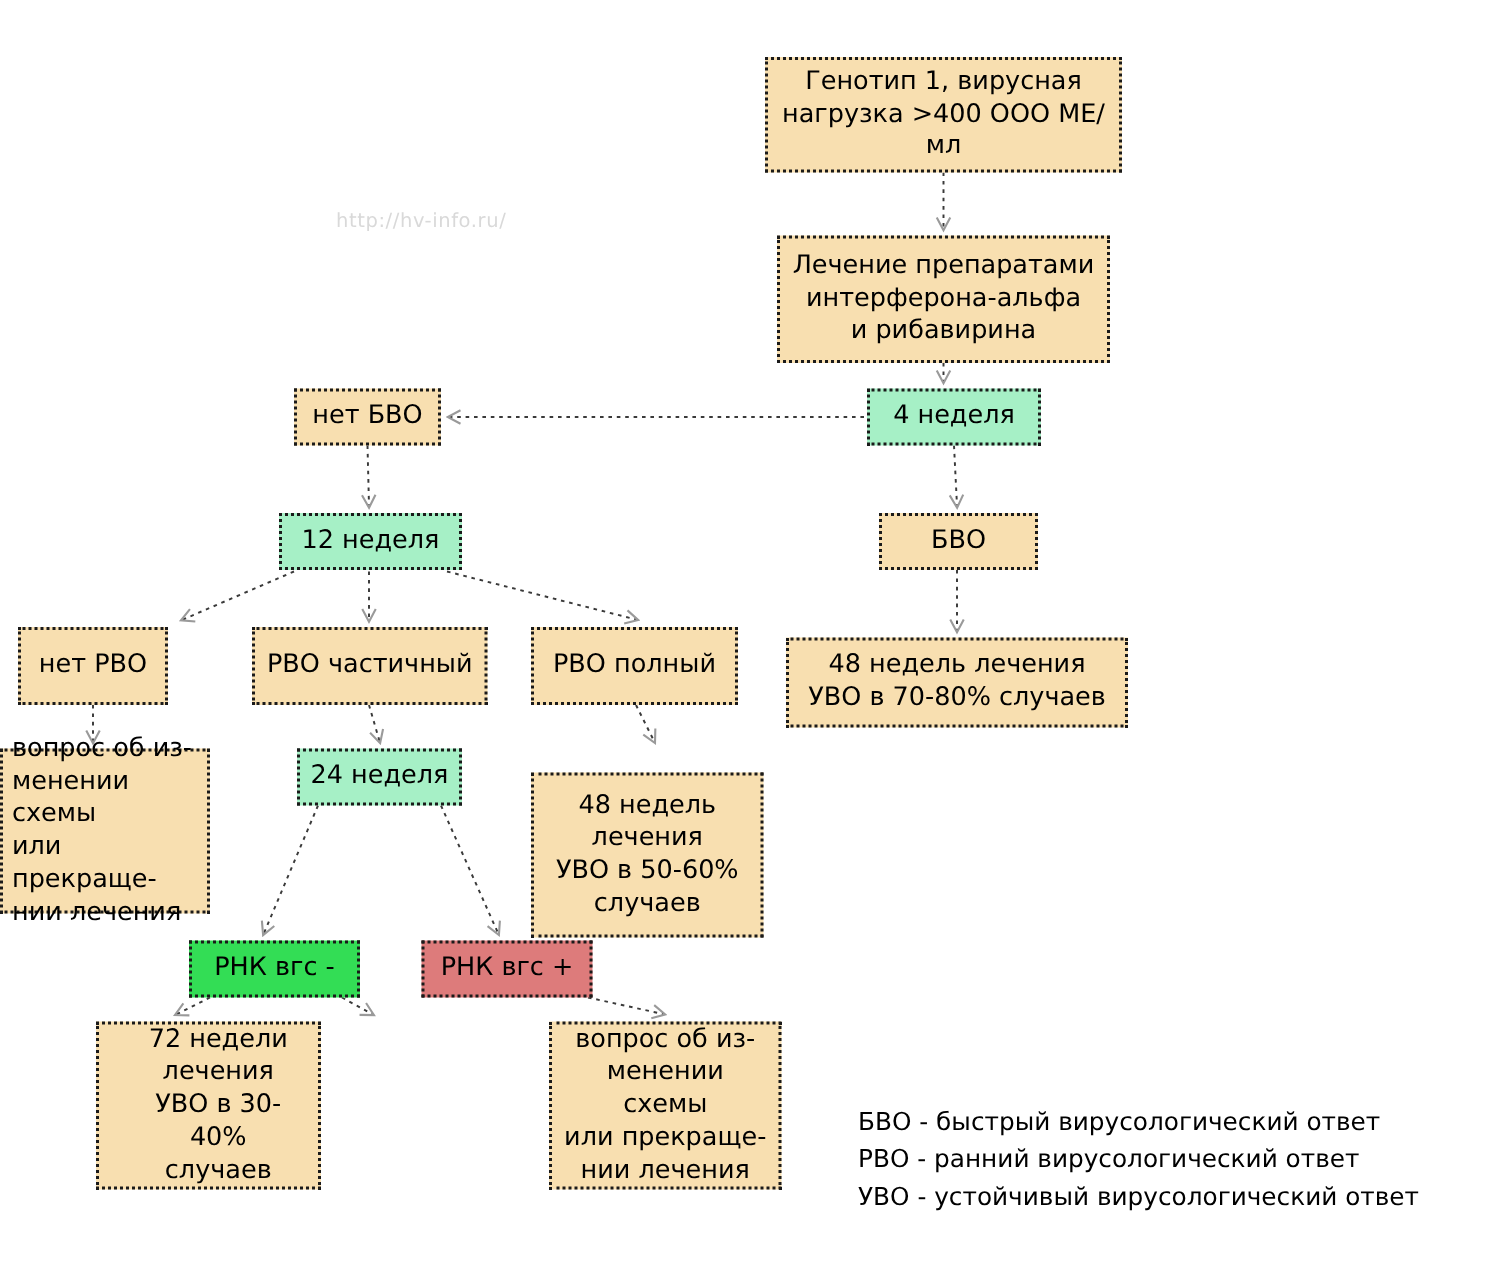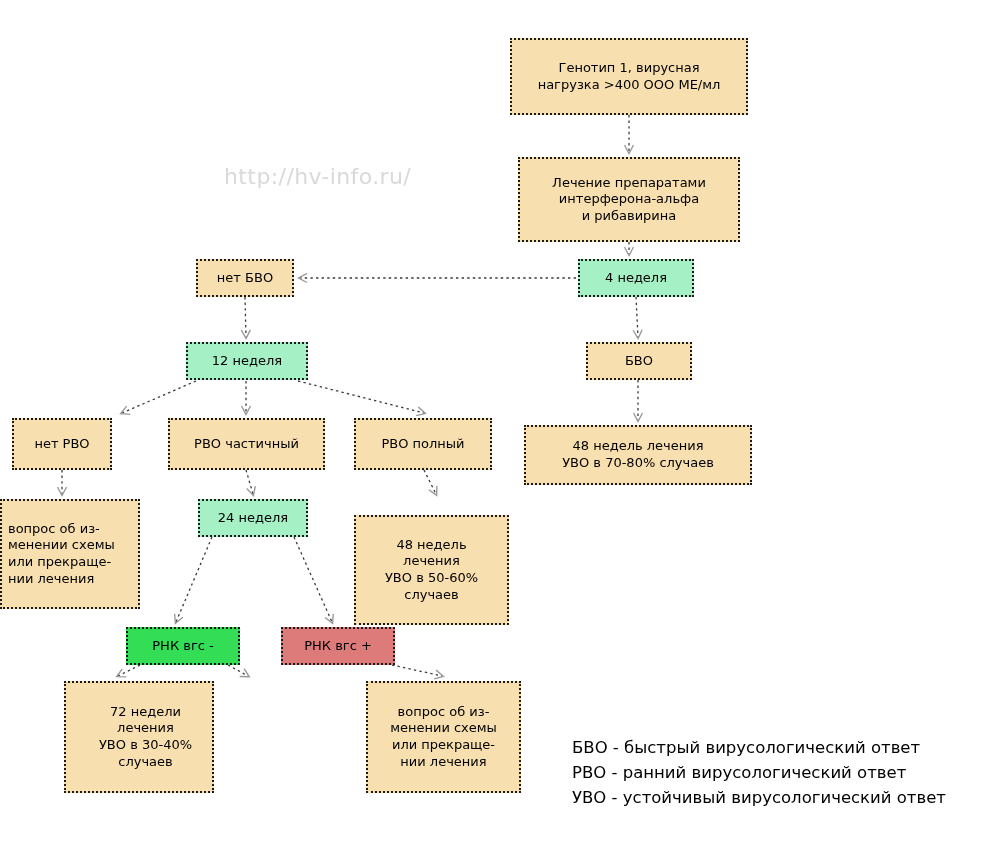--- a/index.html
+++ b/index.html
@@ -24,43 +24,42 @@
   }
   .node {
     position: absolute;
     box-sizing: border-box;
     border: 2px dotted #1a1a1a;
     display: flex;
     align-items: center;
     justify-content: center;
     text-align: center;
     color: #000000;
-    font-size: 13px;
+    font-size: 17px;
     line-height: 1.28;
     padding: 3px 6px;
     z-index: 2;
   }
   .node .txt { display: block; width: 100%; }
   .fill-tan   { background: #f8dfb0; }
   .fill-mint  { background: #a6f0c6; }
   .fill-green { background: #33dd55; }
   .fill-red   { background: #dd7b7b; }
   .align-left { text-align: left; justify-content: flex-start; }
   .align-left .txt { text-align: left; }
 
   #watermark {
     position: absolute;
     left: 224px;
     top: 140px;
-    font-size: 22px;
+    font-size: 13px;
     color: #d9d9d9;
     letter-spacing: 0.4px;
     white-space: nowrap;
     z-index: 1;
-    margin-top: 24px;
   }
   #legend {
     position: absolute;
     left: 572px;
     top: 735px;
     font-size: 16.5px;
     line-height: 1.52;
     color: #000000;
     z-index: 2;
   }

